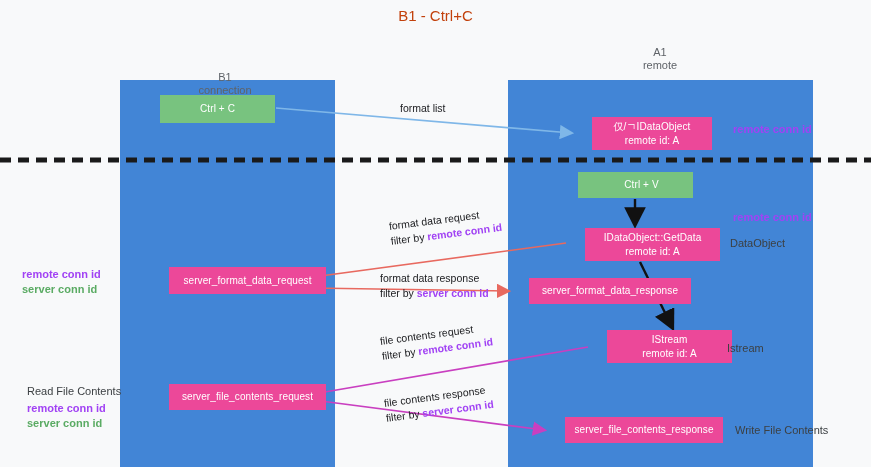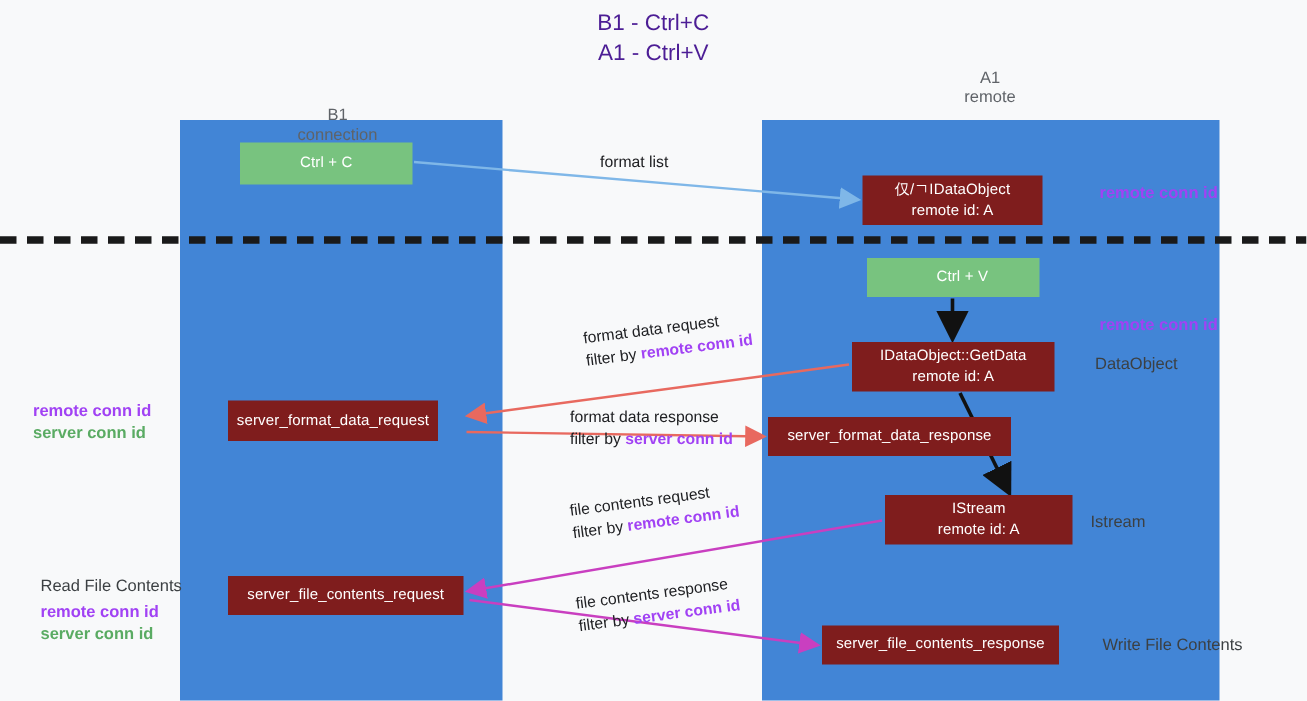--- a/index.html
+++ b/index.html
@@ -13,45 +13,45 @@
   #stage{position:absolute;left:0;top:0;width:871px;height:467px;}
 
   
   .lane{position:absolute;background:#4285d6;}
   #lane-b1{left:120px;top:80px;width:215px;height:387px;}
   #lane-a1{left:508px;top:80px;width:305px;height:387px;}
 
   
   .title-block{
     position:absolute;left:0;top:6px;width:871px;
-    text-align:center;color:#4c1d95;font-size:15px;line-height:20px;
+    text-align:center;color:#c2410c;font-size:15px;line-height:20px;
   }
   .lane-head{
     position:absolute;text-align:center;color:#5f6368;
     font-size:11px;line-height:13px;
   }
   #head-b1{left:150px;top:46px;width:150px;margin-top:25px;}
   #head-a1{left:585px;top:46px;width:150px;}
   .lane-head .big{display:block;font-size:11px;color:#5f6368;}
 
   
   .node{
     position:absolute;box-sizing:border-box;
     display:flex;flex-direction:column;align-items:center;justify-content:center;
     color:#ffffff;font-size:10px;line-height:14px;text-align:center;
     letter-spacing:.1px;
   }
   .node.green{background:#78c37f;}
-  .node.orange{background:#7f1d1d;}
+  .node.orange{background:#ec4899;margin-left:17px;}
 
   #n-ctrlc{left:160px;top:95px;width:115px;height:28px;}
   #n-idataobject{left:575px;top:117px;width:120px;height:33px;}
   #n-ctrlv{left:578px;top:172px;width:115px;height:26px;padding-left:12px;}
   #n-getdata{left:568px;top:228px;width:135px;height:33px;}
-  #n-sfdreq{left:152px;top:267px;width:140px;height:27px;}
+  #n-sfdreq{left:152px;top:267px;width:157px;height:27px;}
   #n-sfdresp{left:512px;top:278px;width:162px;height:26px;}
   #n-istream{left:590px;top:330px;width:125px;height:33px;}
   #n-sfcreq{left:152px;top:384px;width:157px;height:26px;}
   #n-sfcresp{left:548px;top:417px;width:158px;height:26px;justify-content:center;}
 
   
   .anno{position:absolute;font-size:11px;line-height:15px;}
   .anno.purple{color:#a142f4;font-weight:bold;}
   .anno.green{color:#5aab63;font-weight:bold;}
   .anno.dark{color:#3c4043;}
@@ -84,21 +84,20 @@
 </head>
 <body>
 
 <div id="stage">
 
   <div class="lane" id="lane-b1"></div>
   <div class="lane" id="lane-a1"></div>
 
   <div class="title-block">
     <div>B1 - Ctrl+C</div>
-    <div>A1 - Ctrl+V</div>
   </div>
 
   <div class="lane-head" id="head-b1">
     <span class="big">B1</span>
     <span>connection</span>
   </div>
   <div class="lane-head" id="head-a1">
     <span class="big">A1</span>
     <span>remote</span>
   </div>

